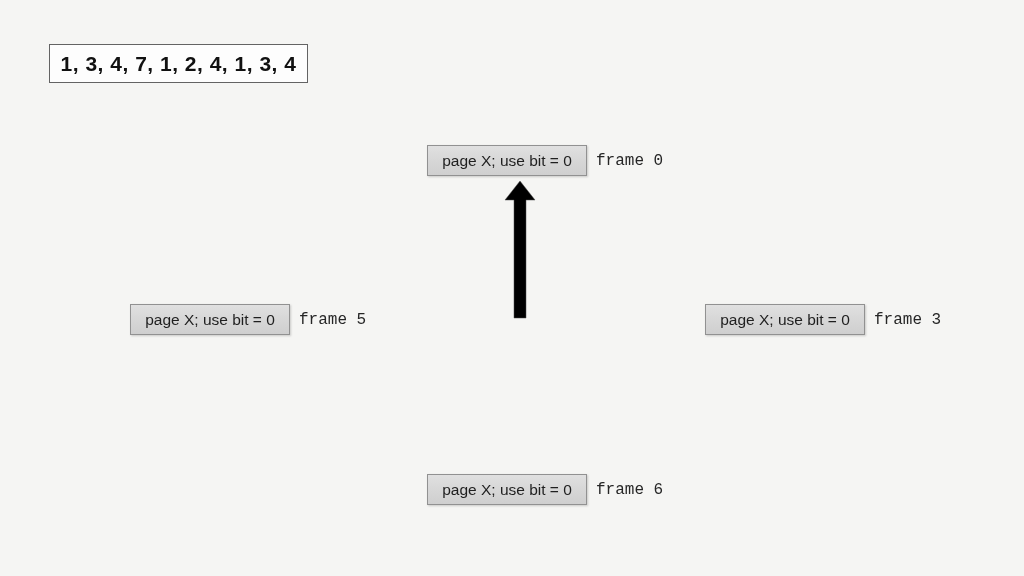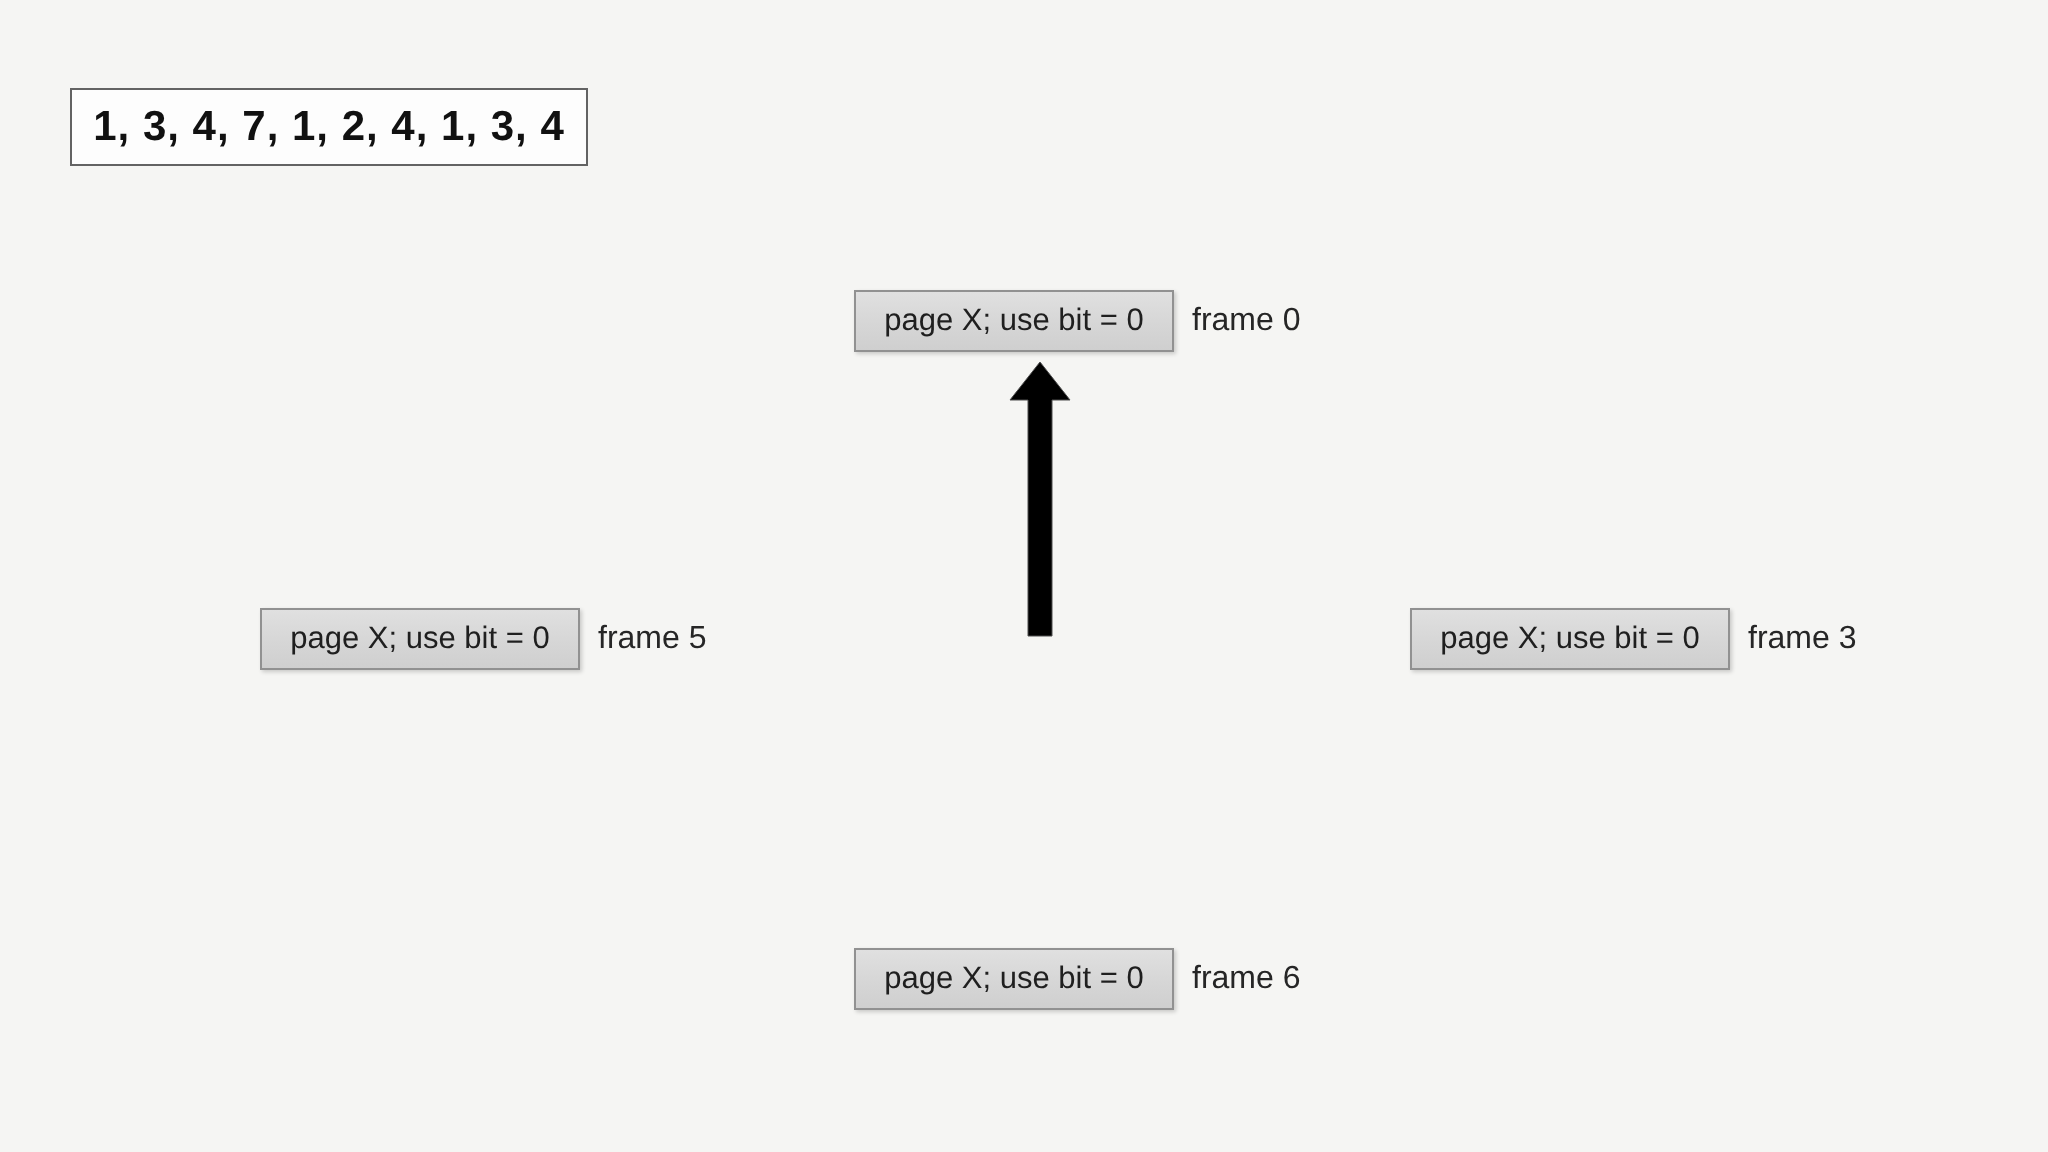--- a/index.html
+++ b/index.html
@@ -14,21 +14,21 @@
     color: #1f1f1f;
     overflow: hidden;
     position: relative;
   }
   .slide {
     position: absolute;
     inset: 0;
   }
   .seq-box {
     position: absolute;
-    left: 35px;
+    left: 49px;
     top: 44px;
     width: 259px;
     height: 39px;
     box-sizing: border-box;
     background: #fdfdfd;
     border: 1.5px solid #636363;
     display: flex;
     align-items: center;
     justify-content: center;
     font-size: 21px;
@@ -57,20 +57,21 @@
     align-items: center;
     justify-content: center;
     font-size: 15.5px;
     color: #1f1f1f;
     white-space: nowrap;
   }
   .frame-label {
     font-size: 16px;
     color: #262626;
     white-space: nowrap;
+    font-family: Liberation Mono, monospace;
   }
   .clock-hand {
     position: absolute;
     left: 503px;
     top: 179px;
     width: 34px;
     height: 141px;
   }
 </style>
 </head>

